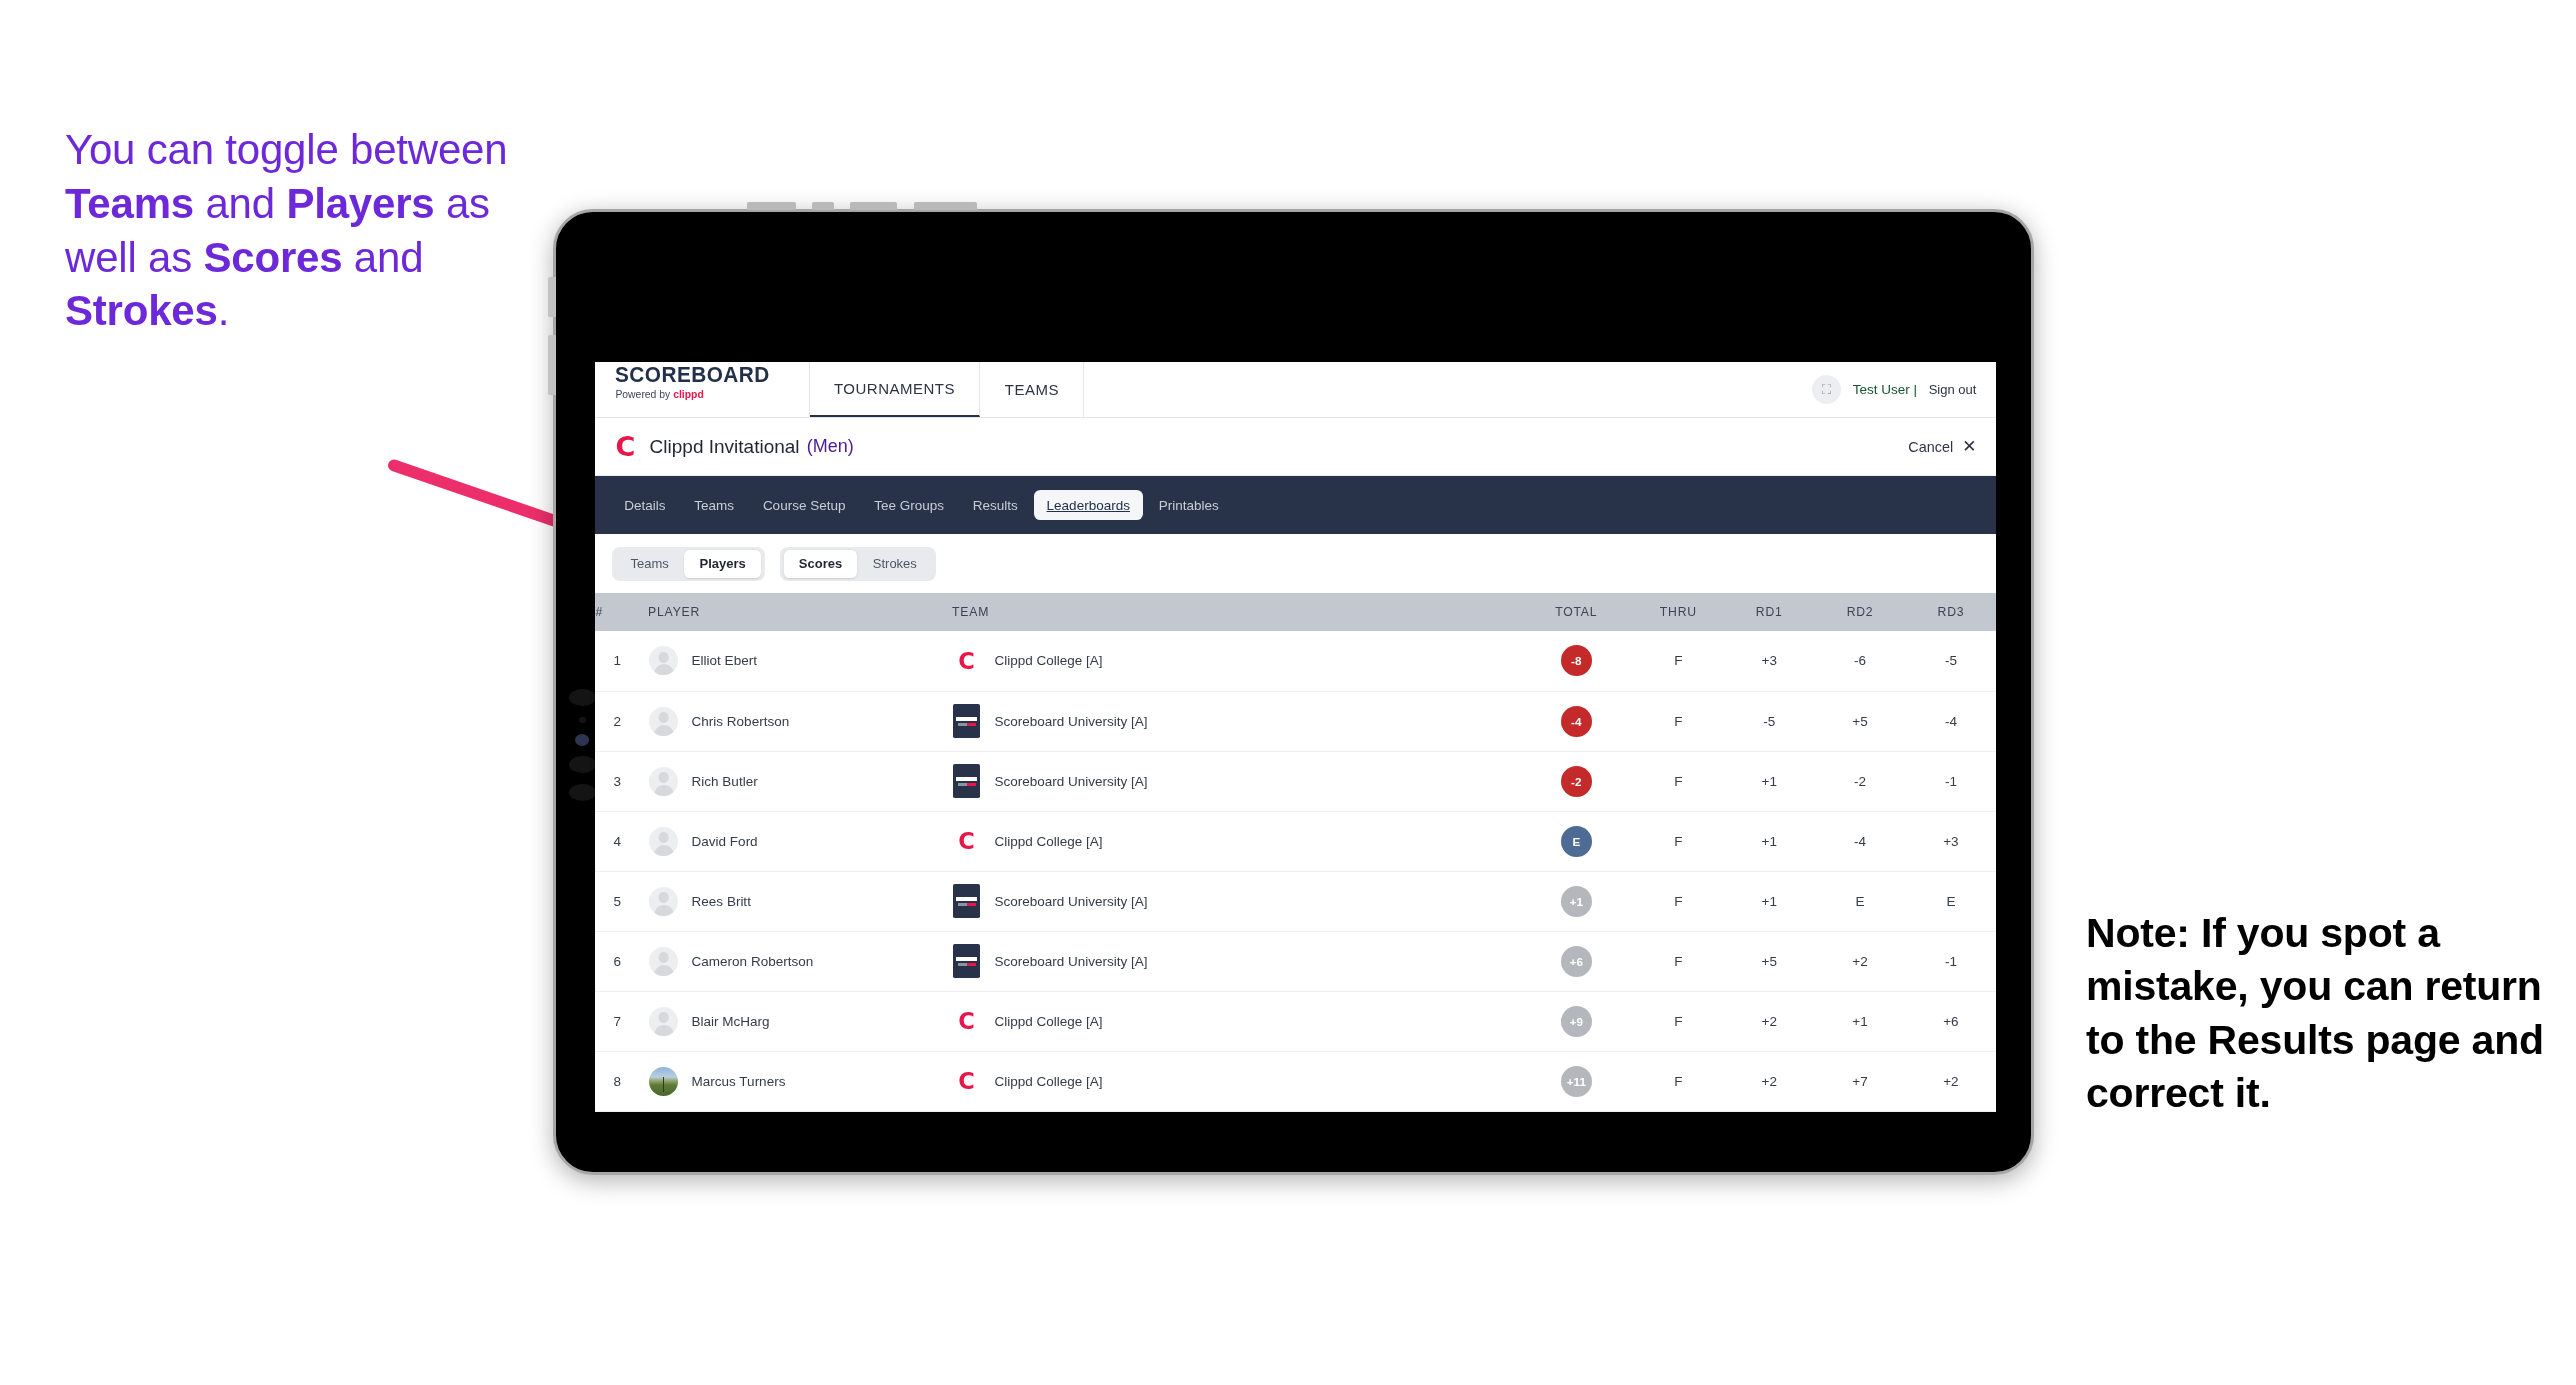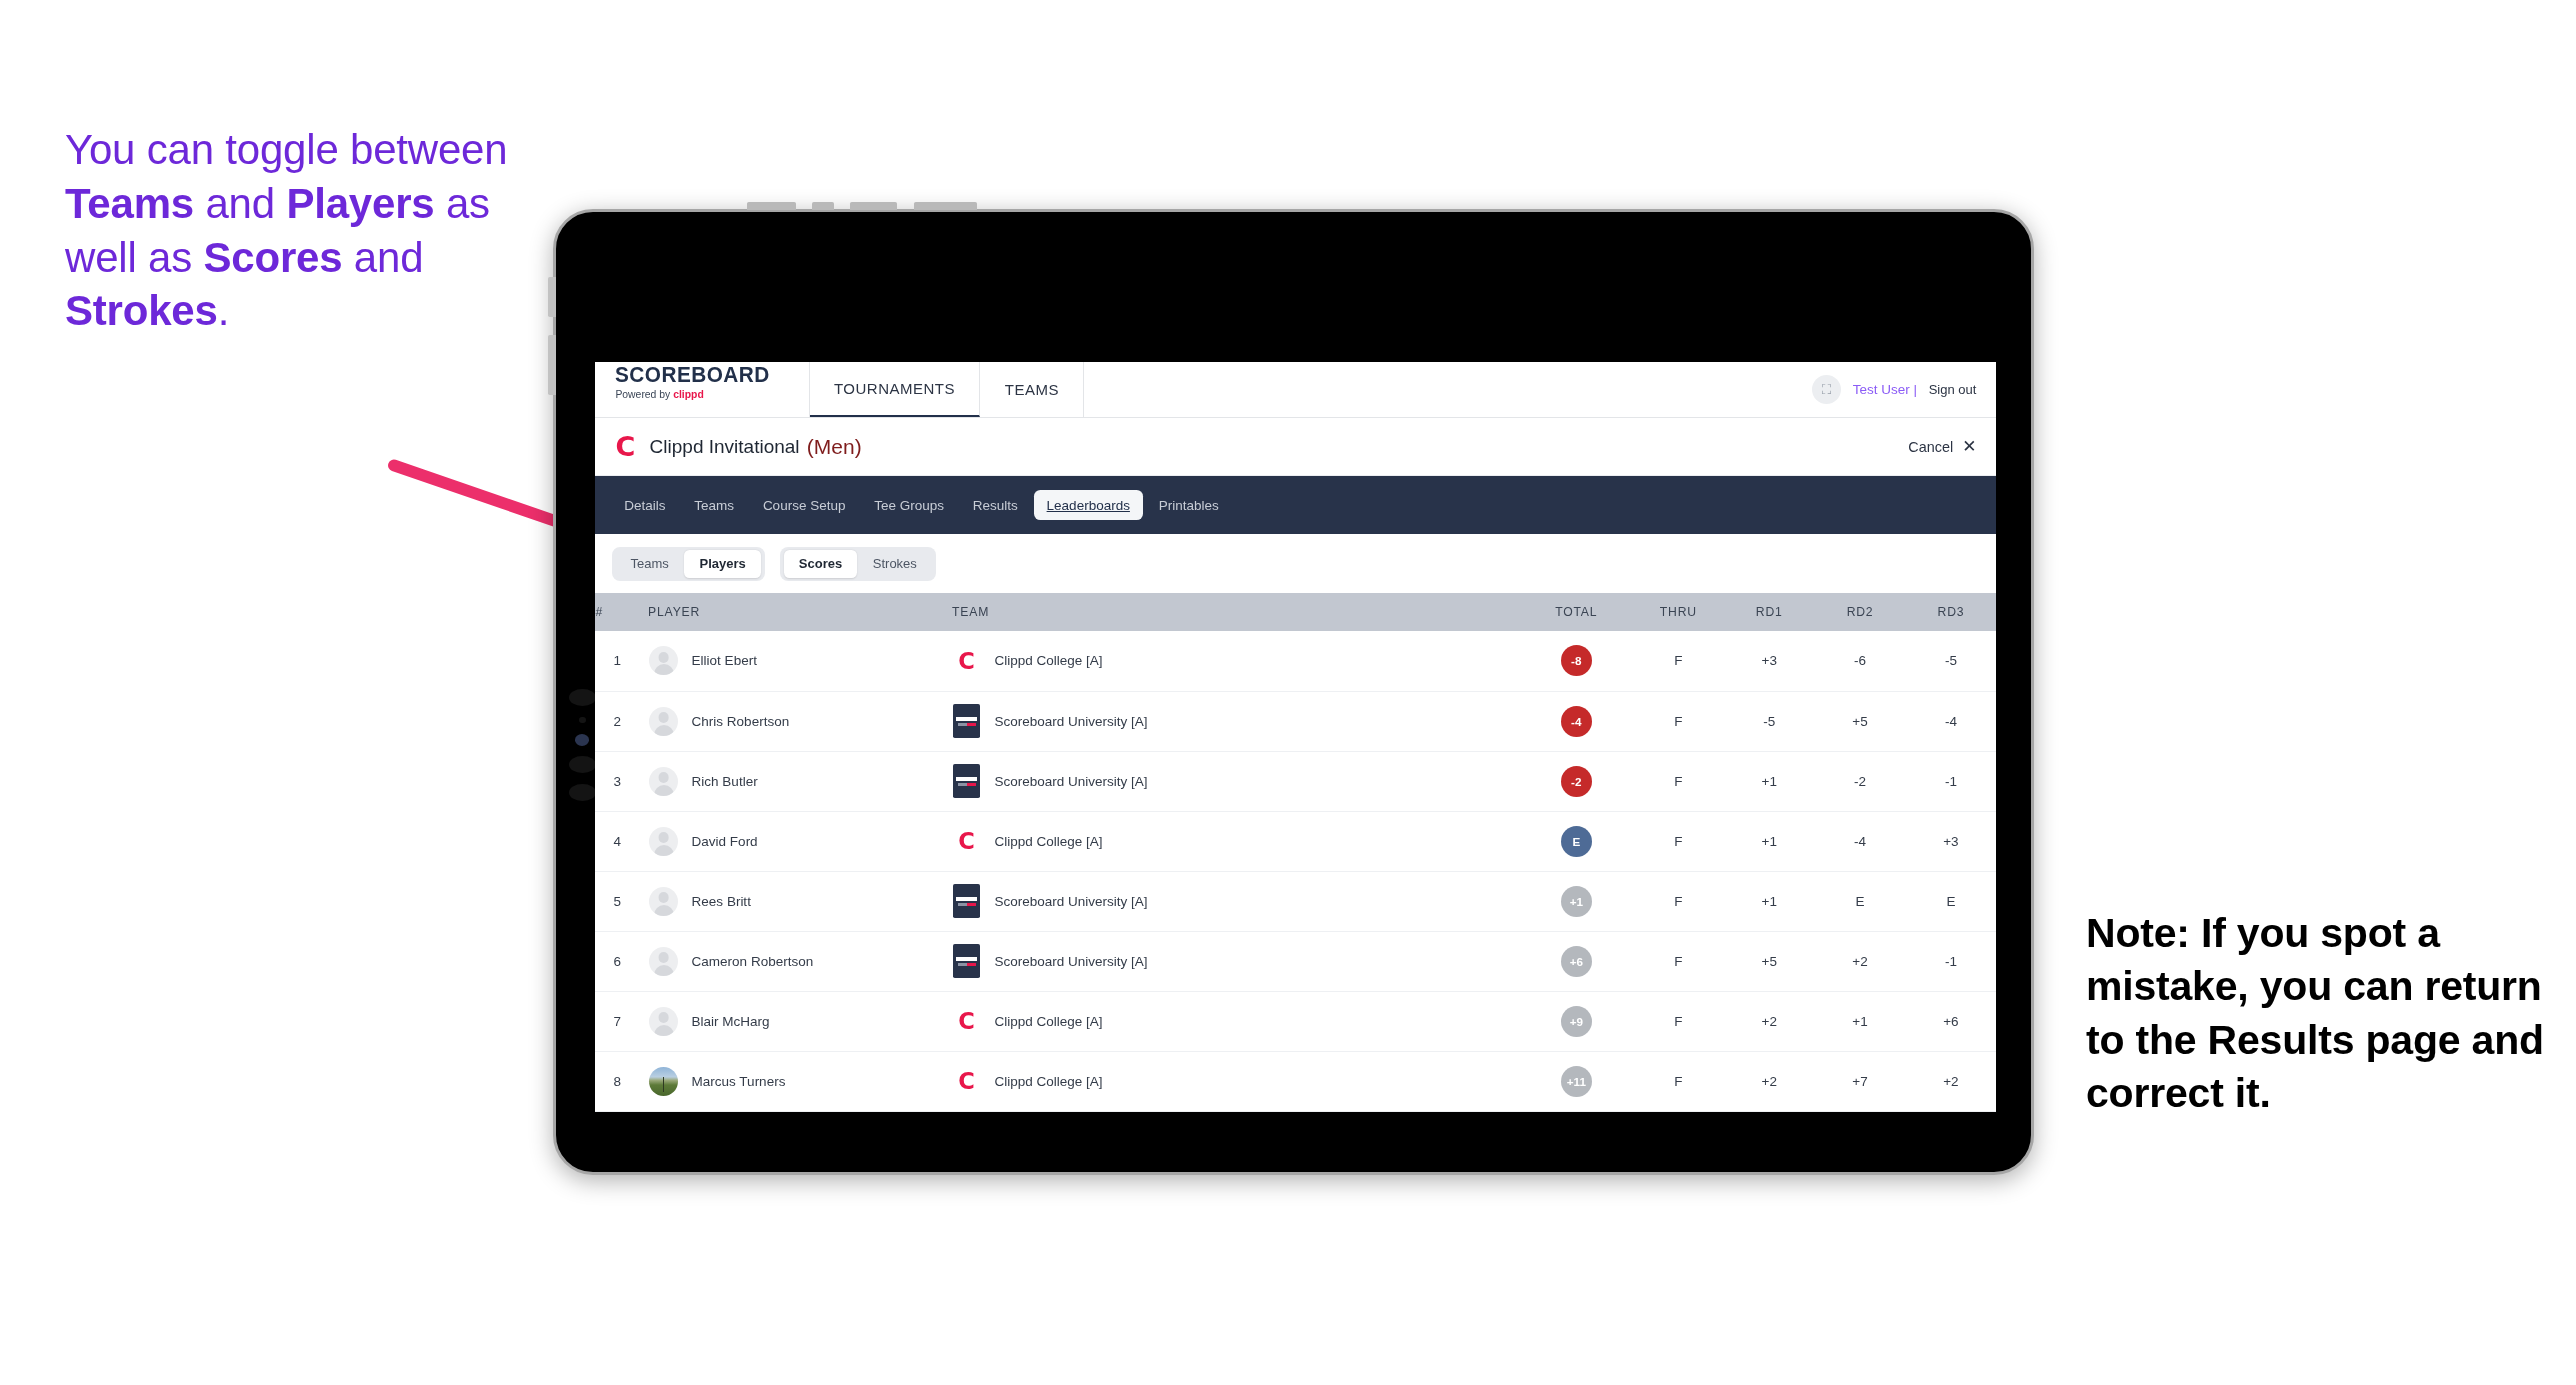--- a/index.html
+++ b/index.html
@@ -144,37 +144,37 @@
     margin-left: auto;
     display: flex; align-items: center; gap: 11.7px;
     padding-right: 20px;
   }
   .avatar-chip {
     width: 29px; height: 29px; border-radius: 50%;
     background: #eceef1;
     display: flex; align-items: center; justify-content: center;
     color: #98a0ab; font-size: 13.5px;
   }
-  .user-name { font-size: 13.5px; color: #8b5cf6; }
+  .user-name { font-size: 13.5px; color: #14532d; }
   .sign-out { font-size: 13px; color: #2c3444; cursor: pointer; }
 
   
   .tourn-head {
     display: flex; align-items: center;
     height: 58px; padding: 0 20px;
     background: #ffffff;
     border-bottom: 0.9px solid #eceef1;
   }
   .clippd-c {
     font-size: 27px; font-weight: 800; color: #e8174b;
     margin-right: 14.4px; line-height: 1;
     font-family: "DejaVu Sans", sans-serif;
   }
   .tourn-title { font-size: 19px; color: #1f2733; font-weight: 400; }
-  .tourn-gender { font-size: 21px; color: #7f1d1d; margin-left: 7.2px; }
+  .tourn-gender { font-size: 18px; color: #4c1d95; margin-left: 7.2px; }
   .cancel-wrap {
     margin-left: auto; display: flex; align-items: center; gap: 9px;
     font-size: 14.4px; color: #2c3444; cursor: pointer;
   }
   .cancel-x { font-size: 17px; line-height: 1; }
 
   
   .subnav {
     display: flex; align-items: center;
     height: 58px; padding: 0 16.3px;

